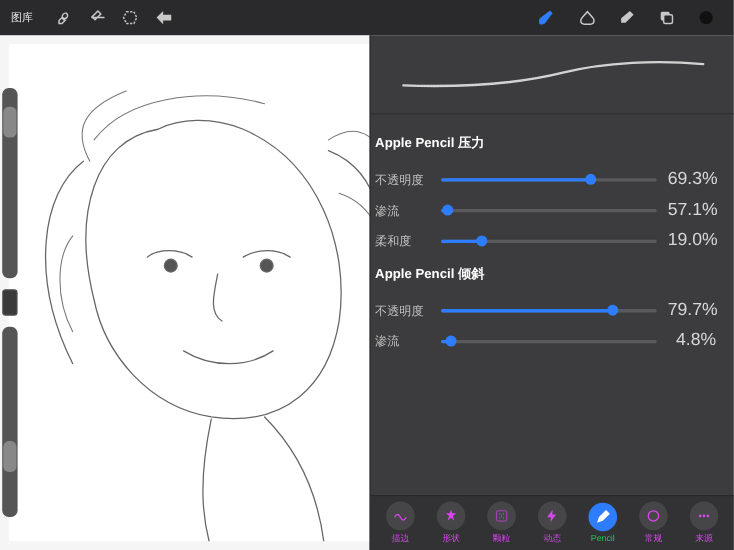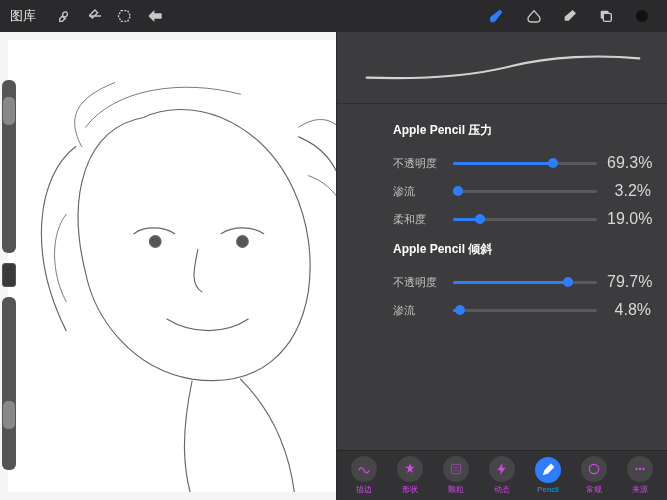--- a/index.html
+++ b/index.html
@@ -1,20 +1,20 @@
 <!DOCTYPE html>
 <html><head>
 <meta charset="utf-8">
 <style>
   * { margin: 0; padding: 0; box-sizing: border-box; -webkit-font-smoothing: antialiased; }
   html, body { width: 667px; height: 500px; overflow: hidden; font-family: -apple-system, "Helvetica Neue", Arial, sans-serif; background: #1a1a1a; }
   .app { position: relative; width: 667px; height: 500px; background: #f5f5f5; }
   
   .topbar { position: absolute; top: 0; left: 0; right: 0; height: 32px; background: #2a2a2c; display: flex; align-items: center; padding: 0 10px; color: #d0d0d0; z-index: 5; }
-  .topbar .title { font-size: 13px; font-weight: 500; margin-right: 12px; color: #e8e8e8; }
+  .topbar .title { font-size: 10px; font-weight: 500; margin-right: 12px; color: #e8e8e8; }
   .topbar .tool { width: 30px; height: 30px; display: flex; align-items: center; justify-content: center; color: #c8c8c8; cursor: pointer; }
   .topbar .tool svg { width: 16px; height: 16px; }
   .topbar .tool.sep { margin-left: 2px; }
   .topbar .spacer { flex: 1; }
   .topbar .right-tools { display: flex; gap: 6px; align-items: center; }
   .topbar .right-tools .tool.active svg { stroke: #2f7dff; fill: #2f7dff; }
   
   .canvas { position: absolute; top: 32px; left: 0; right: 0; bottom: 0; background: #fff; margin: 8px; border-radius: 2px; overflow: hidden; }
   .sketch-placeholder { position: absolute; inset: 0; }
   
@@ -23,34 +23,34 @@
   .side-slot .thumb { position: absolute; left: 1px; right: 1px; height: 28px; background: #888; border-radius: 5px; }
   .side-box { width: 14px; height: 24px; background: #3a3a3a; border: 1px solid #555; border-radius: 3px; margin-top: 4px; }
   .side-bar2 { width: 14px; height: 60px; margin-top: 4px; }
   
   .panel { position: absolute; top: 32px; right: 0; width: 331px; bottom: 0; background: #3c3c3e; color: #e8e8e8; display: flex; flex-direction: column; z-index: 6; border-left: 1px solid #2a2a2a; }
   .panel-header { height: 40px; display: flex; align-items: center; justify-content: center; position: relative; border-bottom: 1px solid #2e2e2e; }
   .panel-header .back { position: absolute; left: 8px; top: 8px; width: 24px; height: 24px; color: #d0d0d0; display: flex; align-items: center; justify-content: center; cursor: pointer; }
   .panel-header .ptitle { font-size: 14px; font-weight: 500; }
   .preview { height: 72px; display: flex; align-items: center; justify-content: center; padding: 0 20px; border-bottom: 1px solid #2e2e2e; }
   .preview svg { width: 100%; height: 40px; }
-  .panel-body { flex: 1; overflow: hidden; padding: 10px 16px 6px 16px; margin-left: 40px; }
+  .panel-body { flex: 1; overflow: hidden; padding: 10px 16px 6px 4px; }
   .section-title { font-size: 12px; font-weight: 600; color: #fff; margin: 8px 0 10px 0; }
   .row { display: flex; align-items: center; height: 28px; gap: 10px; }
   .row .label { width: 50px; font-size: 11px; color: #c0c0c0; }
   .row .slider { flex: 1; height: 3px; background: #5a5a5c; border-radius: 2px; position: relative; cursor: pointer; }
   .row .slider .fill { position: absolute; left: 0; top: 0; bottom: 0; background: #2f7dff; border-radius: 2px; }
   .row .slider .knob { position: absolute; top: 50%; width: 10px; height: 10px; background: #2f7dff; border-radius: 50%; transform: translate(-50%, -50%); }
   .row .value { width: 44px; text-align: right; font-size: 16px; color: #d8d8d8; }
   
   .catbar { height: 50px; background: #323234; display: flex; align-items: center; justify-content: space-around; padding: 0 4px; border-top: 1px solid #272727; }
   .cat { display: flex; flex-direction: column; align-items: center; gap: 2px; color: #d946ef; cursor: pointer; }
   .cat .cic { width: 26px; height: 26px; border-radius: 50%; background: #464648; display: flex; align-items: center; justify-content: center; }
   .cat.active .cic { background: #2f7dff; }
-  .cat.active { color: #0ea5e9; }
+  .cat.active { color: #22c55e; }
   .cat .clabel { font-size: 8px; }
   .cat svg { width: 14px; height: 14px; }
 </style>
 </head>
 <body>
 
 <div class="app">
 
   <div class="topbar">
     <div class="title">图库</div>
@@ -185,21 +185,21 @@
             <div class="knob" style="left: 69.3%;"></div>
           </div>
           <div class="value">69.3%</div>
         </div>
         <div class="row">
           <div class="label">渗流</div>
           <div class="slider">
             <div class="fill" style="width: 3.2%;"></div>
             <div class="knob" style="left: 3.2%;"></div>
           </div>
-          <div class="value">3.2%</div>
+          <div class="value">57.1%</div>
         </div>
         <div class="row">
           <div class="label">柔和度</div>
           <div class="slider">
             <div class="fill" style="width: 19%;"></div>
             <div class="knob" style="left: 19%;"></div>
           </div>
           <div class="value">19.0%</div>
         </div>
         <div class="section-title">Apple Pencil 倾斜</div>

